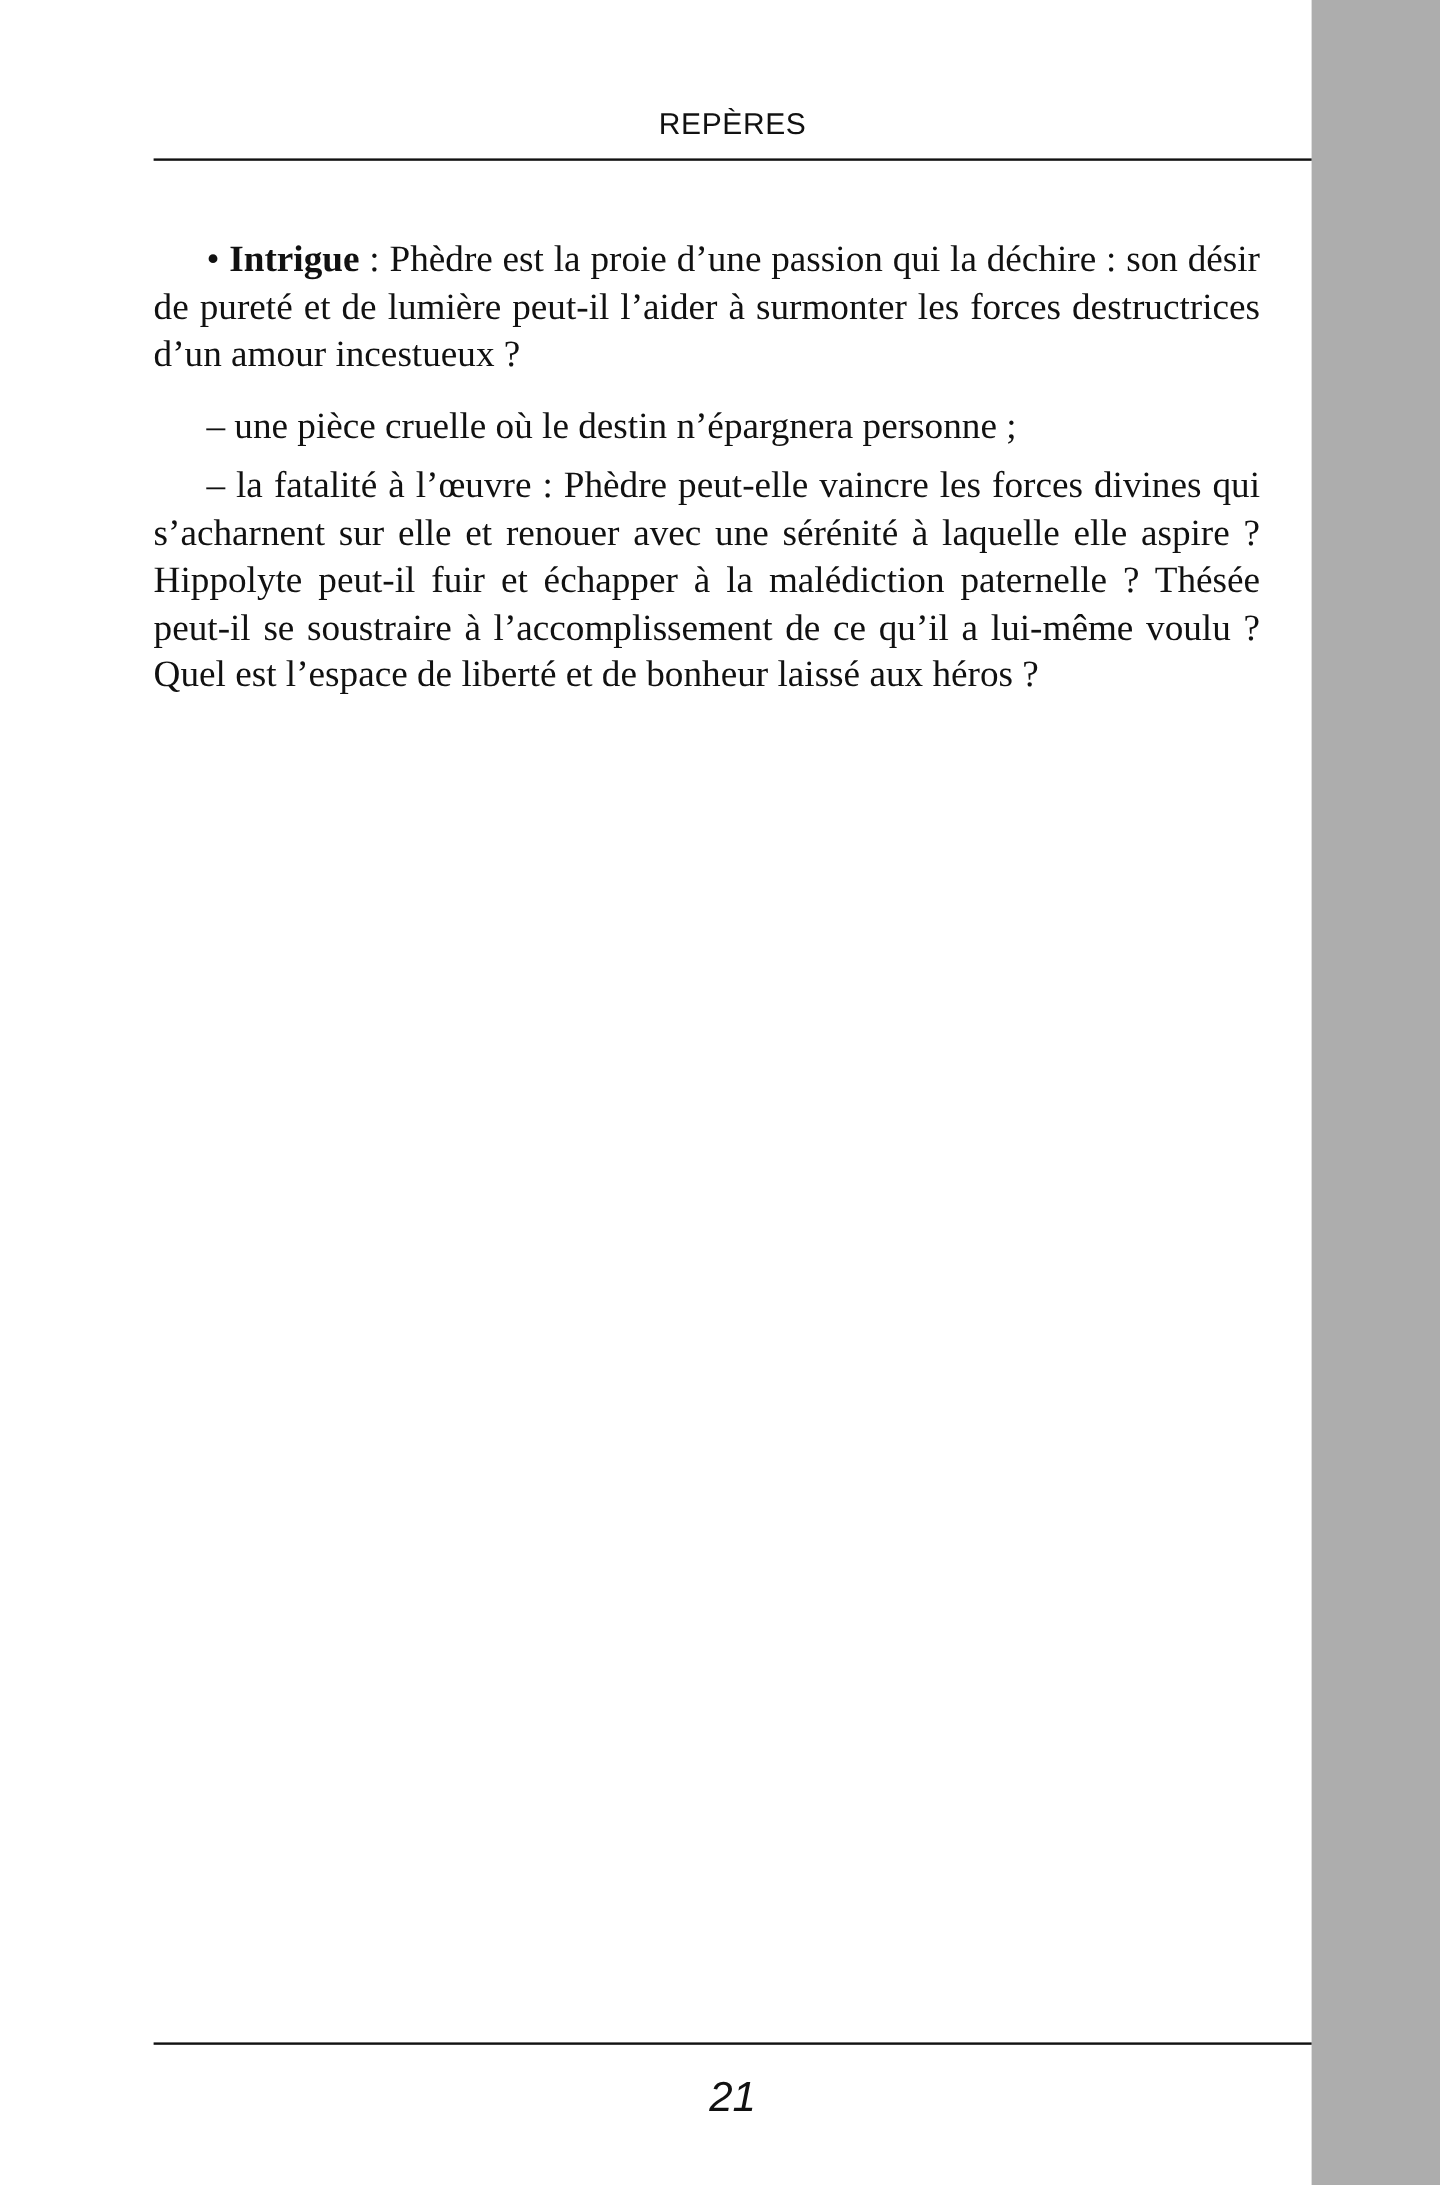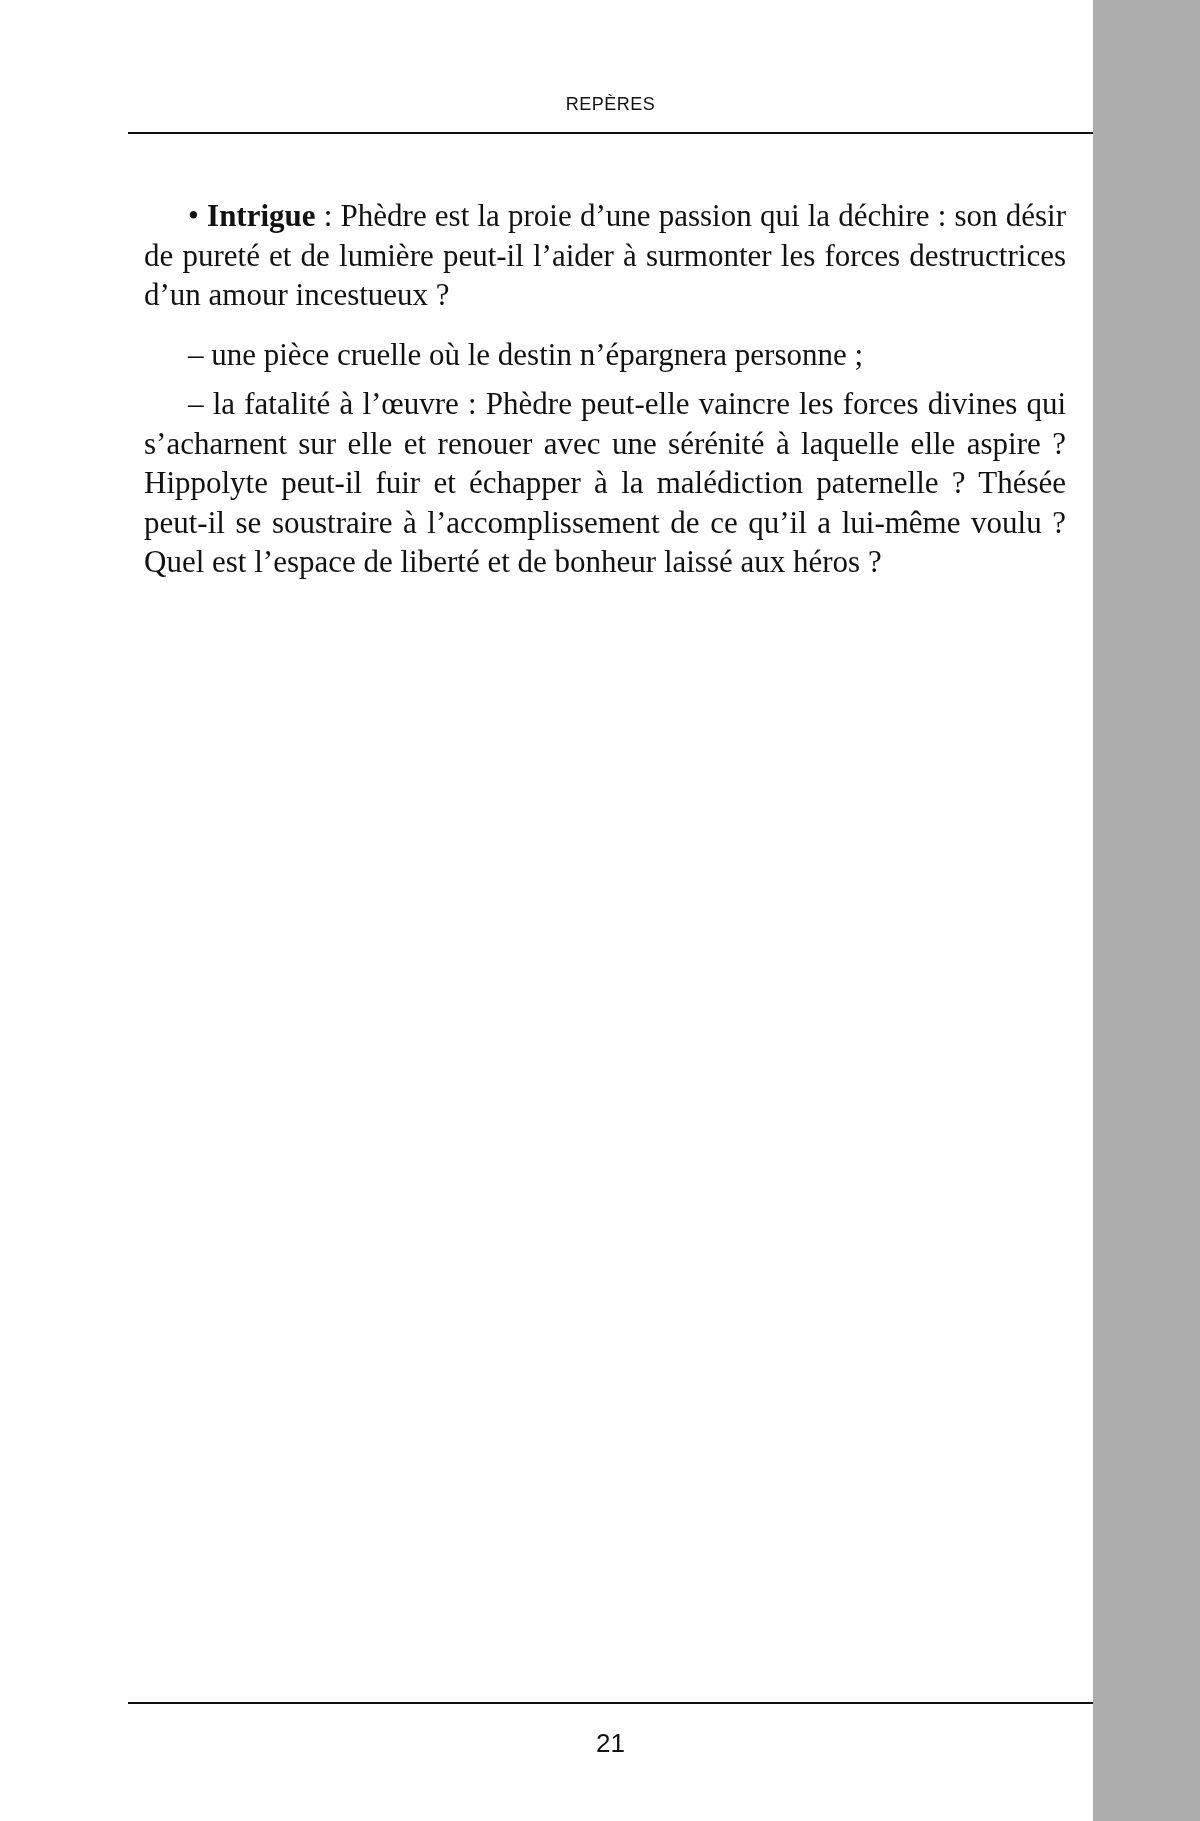--- a/index.html
+++ b/index.html
@@ -10,29 +10,29 @@
       color: #111111;
     }
     .side-strip {
       position: absolute; left: 1093px; top: 0; width: 107px; height: 1821px;
       background: #adadad;
     }
     .running-head {
       position: absolute; left: 128px; width: 965px; top: 90px;
       text-align: center;
       font-family: "Liberation Sans", "DejaVu Sans", sans-serif;
-      font-size: 18px; letter-spacing: 0.5px; line-height: 28px;
+      font-size: 25px; letter-spacing: 0.5px; line-height: 28px;
     }
     .rule {
       position: absolute; left: 128px; width: 965px; height: 2px; background: #111;
     }
     .rule.top { top: 132px; }
     .rule.bottom { top: 1702px; }
     .content {
-      position: absolute; left: 144px; width: 922px; top: 196px;
+      position: absolute; left: 128px; width: 922px; top: 196px;
       font-size: 31px; line-height: 39.5px;
       text-align: justify;
     }
     .content p { margin: 0; text-indent: 44px; }
     .content p + p { margin-top: 10px; }
     .content p.first { margin-bottom: 20px; }
     .bullet { font-weight: normal; }
     .term { font-weight: bold; }
     .section-label {
       text-indent: 44px;
@@ -41,21 +41,22 @@
       line-height: 30px; margin: 0 0 12px 0 !important;
     }
     .section-label .colon {
       font-family: "Liberation Serif", "DejaVu Serif", serif;
       font-weight: normal; font-size: 29px; letter-spacing: 0;
     }
     .page-number {
       position: absolute; left: 128px; width: 965px; top: 1728px;
       text-align: center;
       font-family: "Liberation Sans", "DejaVu Sans", sans-serif;
-      font-size: 26px;
+      font-size: 35px;
+      font-style: italic;
     }
   </style>
 </head>
 <body>
 
 <div class="side-strip"></div>
 
 <div class="running-head">REPÈRES</div>
 <div class="rule top"></div>
 

